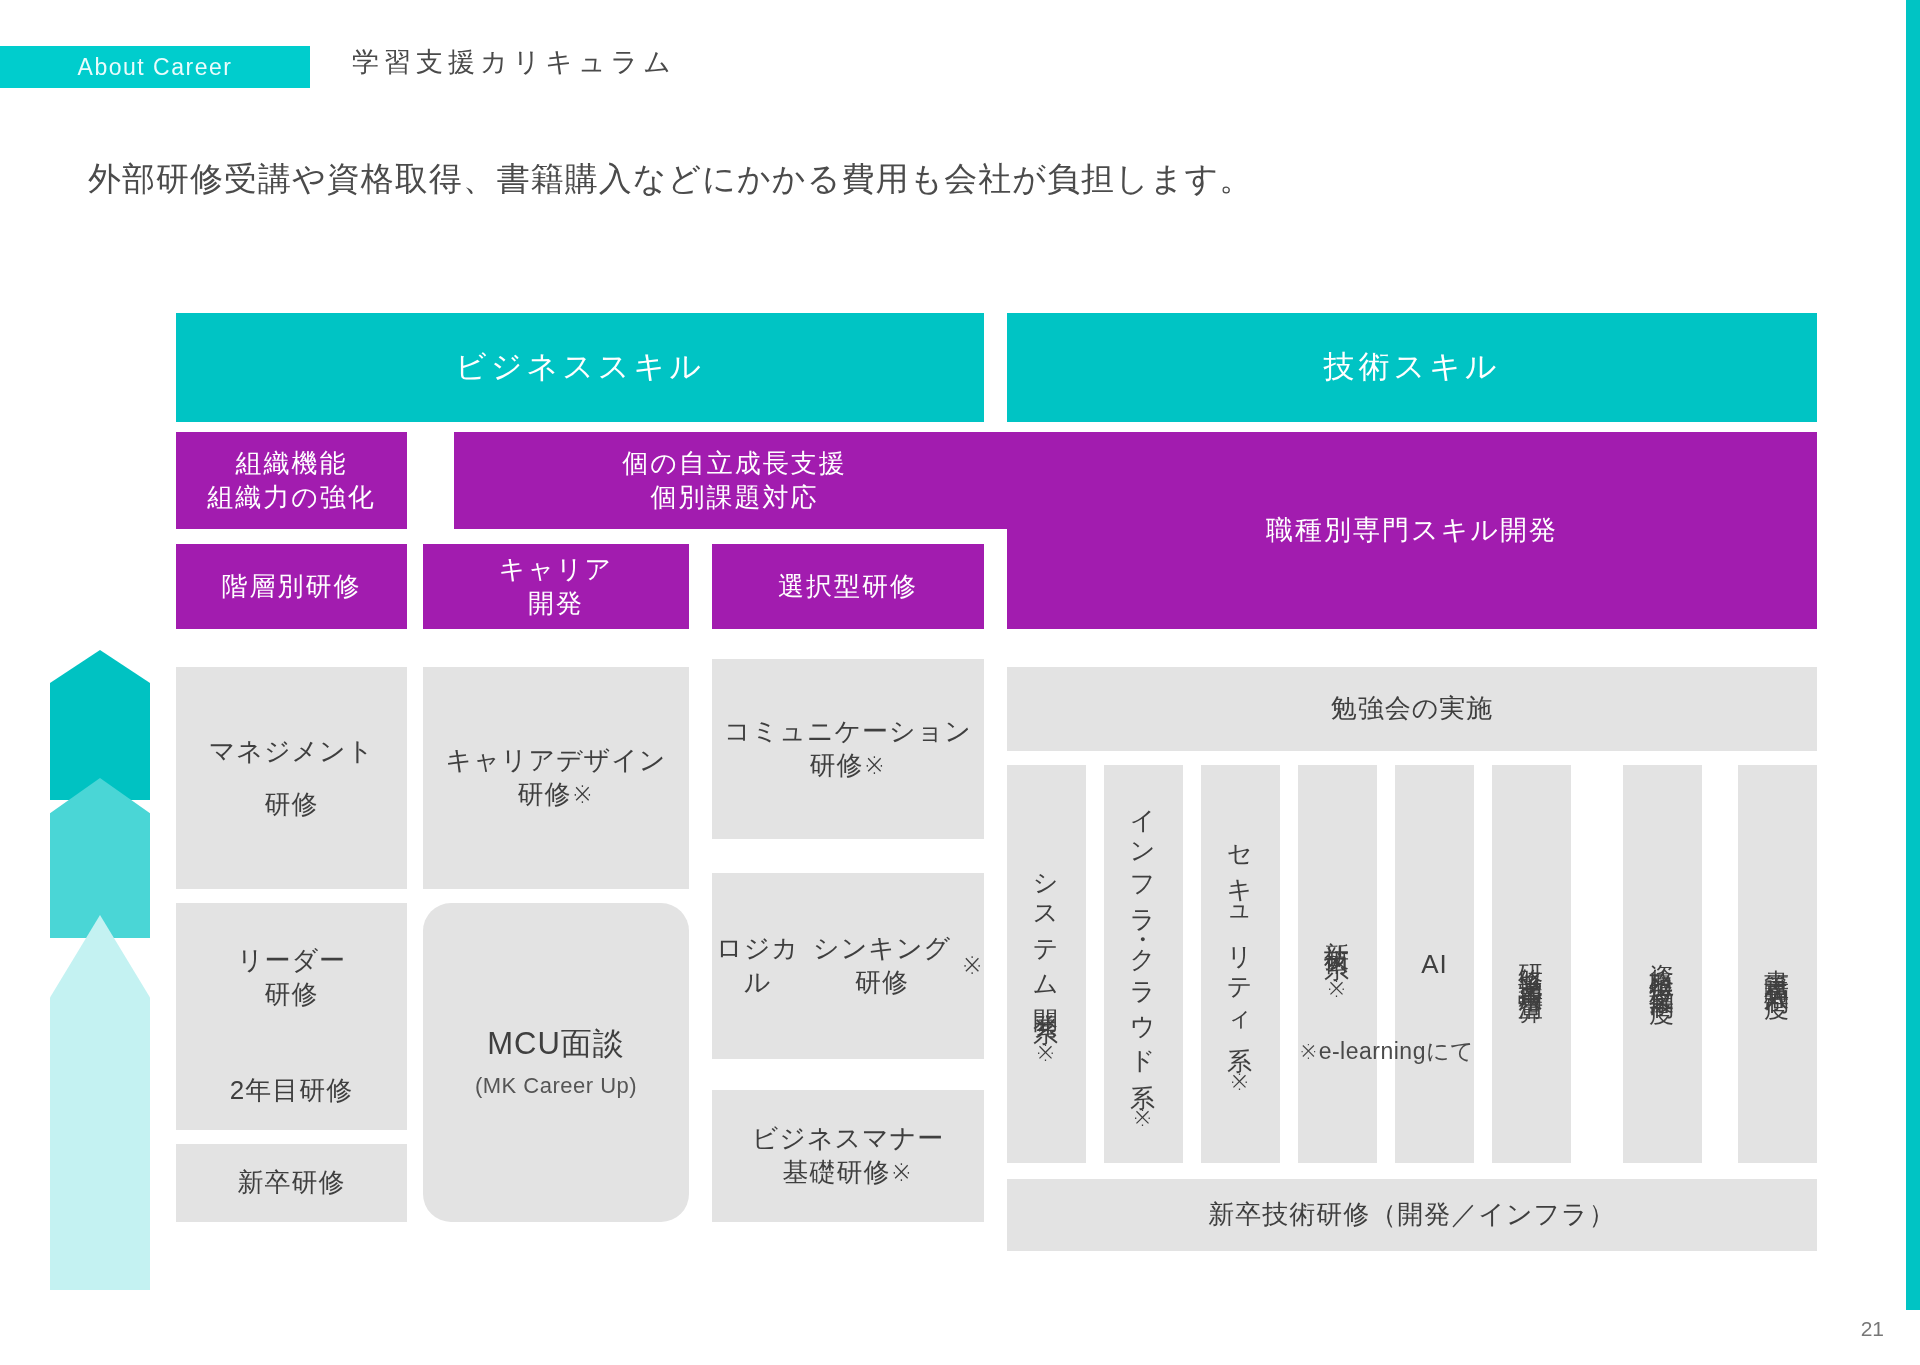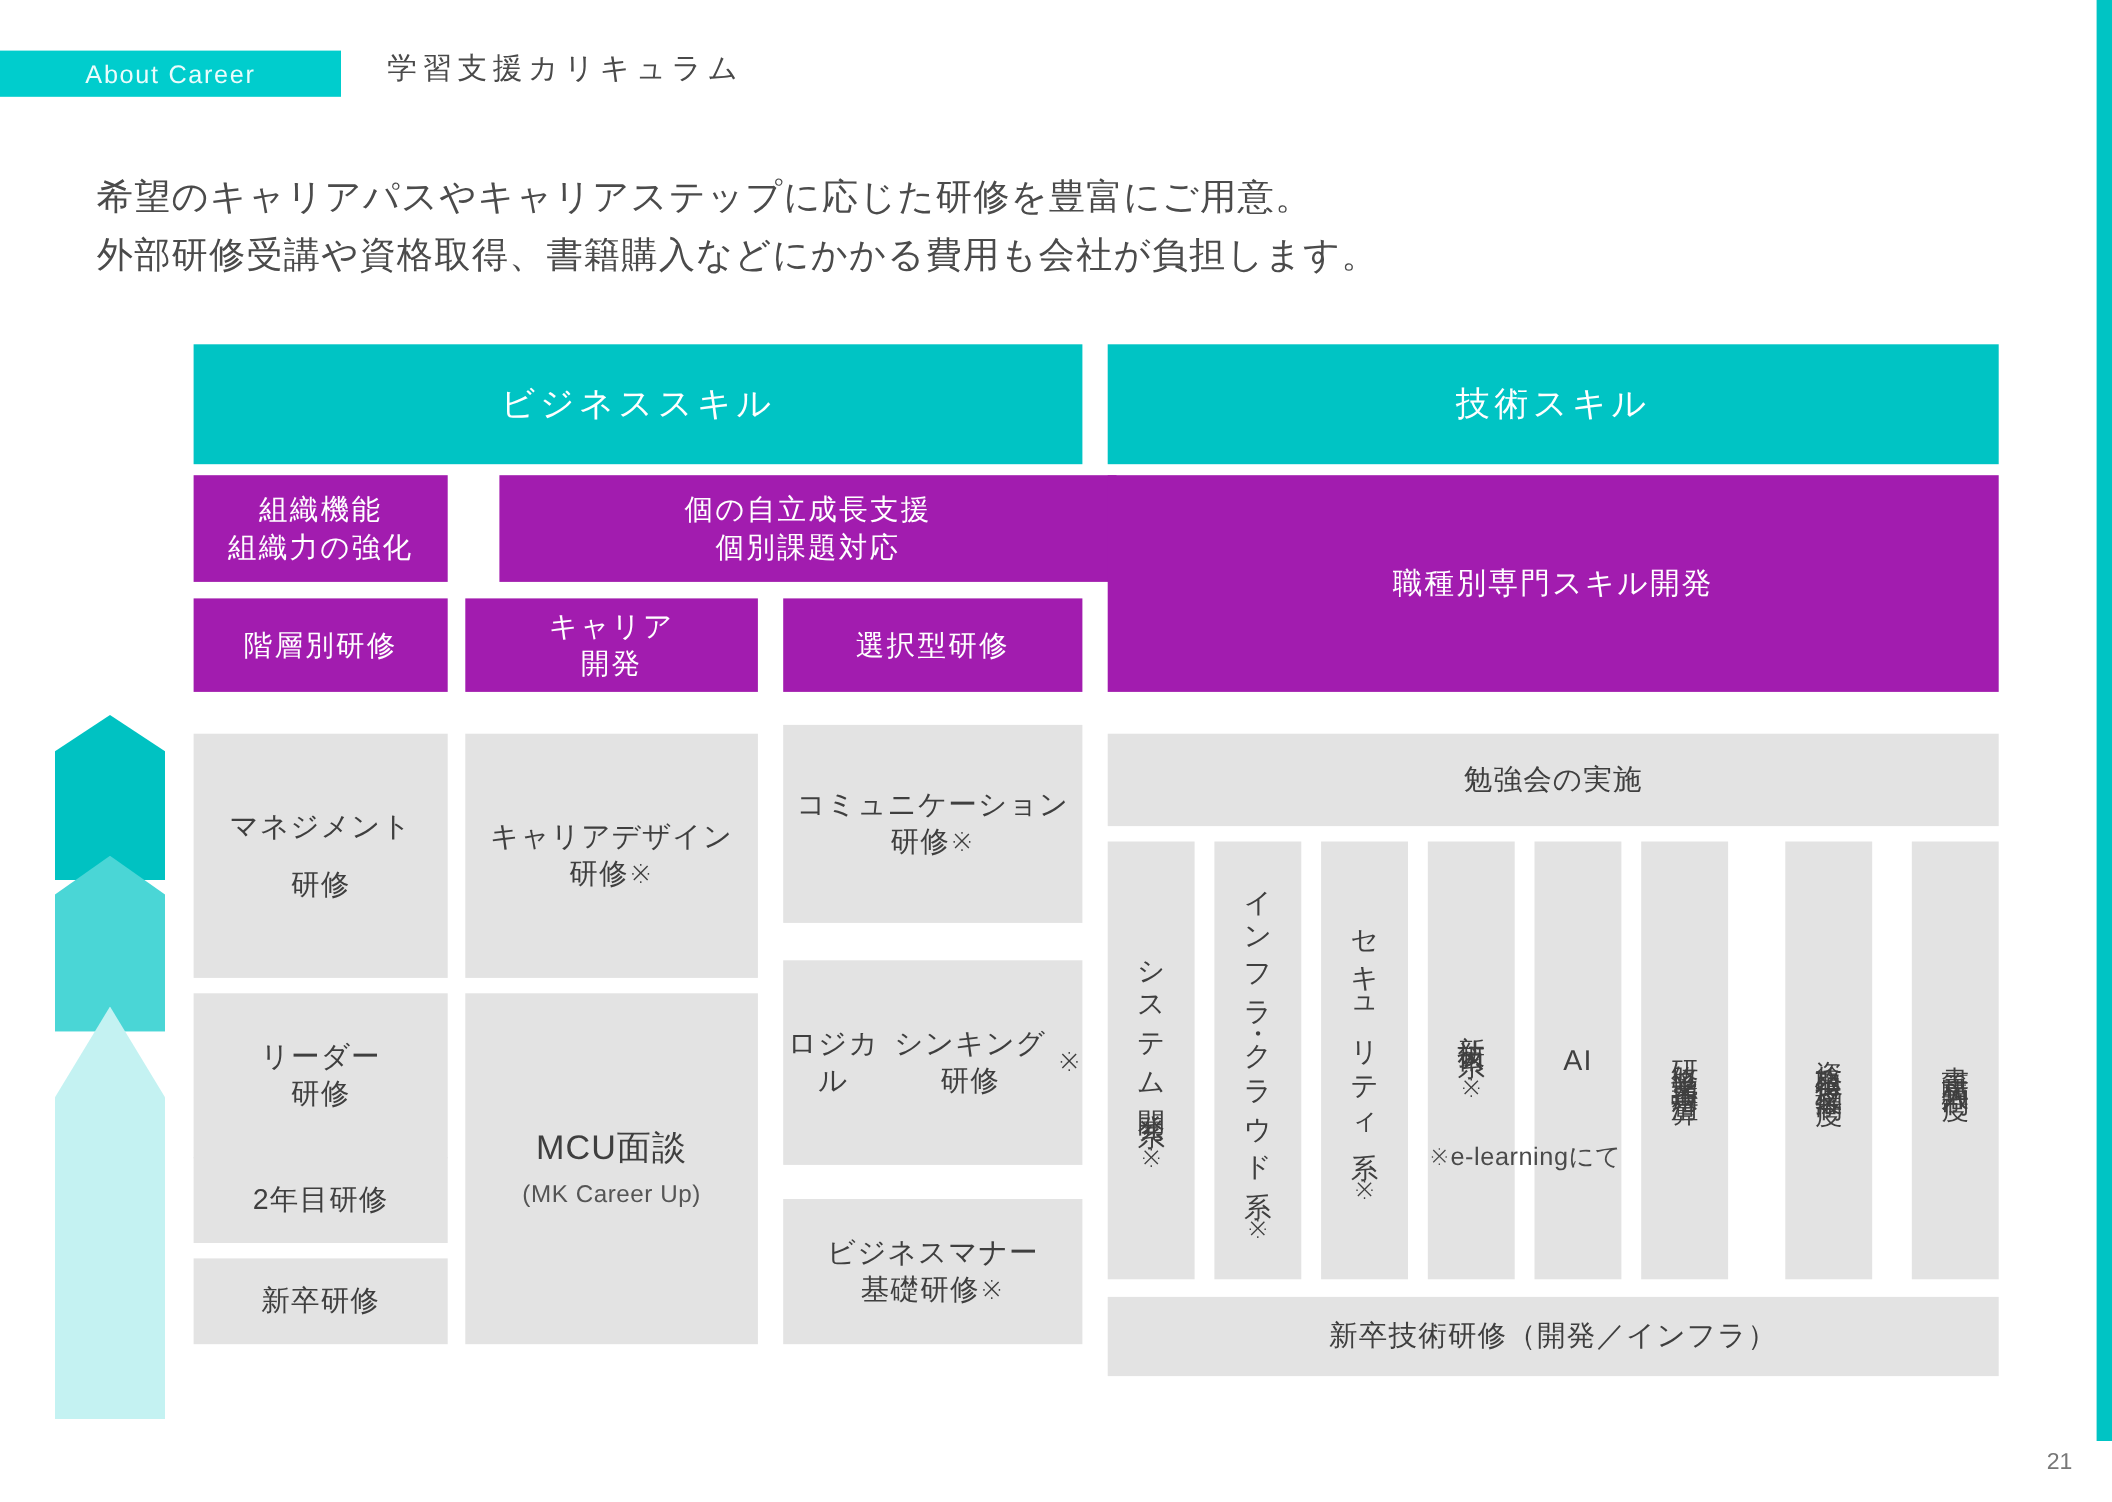--- a/index.html
+++ b/index.html
@@ -54,21 +54,21 @@
   .teal-mid   { background:#a21caf; color:#ffffff; }
   .gray       { background:#e3e3e3; color:#3f3f3f; }
 
   .ttl-lg{ font-size:31px; letter-spacing:4px; font-weight:300; }
   .ttl-md{ font-size:27px; letter-spacing:2px; font-weight:300; }
   .ttl-sm{ font-size:26px; letter-spacing:2px; font-weight:300; }
   .bdy   { font-size:26px; letter-spacing:1px; font-weight:300; }
 
   .mcu-main{ font-size:31px; letter-spacing:1px; font-weight:300; }
   .mcu-sub { font-size:22px; letter-spacing:0.5px; font-weight:300; color:#555; margin-top:8px;}
-  .mcu-wrap{ display:flex; flex-direction:column; align-items:center; justify-content:center; }
+  .mcu-wrap{ display:flex; flex-direction:column; align-items:center; justify-content:center;border-radius:28px; }
 
   
   .vert{
     writing-mode:vertical-rl; text-orientation:upright;
     letter-spacing:5px; font-size:25px; font-weight:300;
     display:flex; align-items:center; justify-content:center;
   }
   .vert-box{
     position:absolute; background:#e3e3e3; color:#3f3f3f;
     display:flex; align-items:center; justify-content:center;
@@ -91,21 +91,20 @@
 <body>
 
 <div class="right-accent"></div>
 
 <div class="hdr-badge">
   <span>About Career</span>
 </div>
 <div class="hdr-title">学習支援カリキュラム</div>
 
 <div class="lead">
-  <div>希望のキャリアパスやキャリアステップに応じた研修を豊富にご用意。</div>
   <div>外部研修受講や資格取得、書籍購入などにかかる費用も会社が負担します。</div>
 </div>
 
 <div class="arrow-stack">
   <div class="arrow a1"></div>
   <div class="arrow a2"></div>
   <div class="arrow a3"></div>
 </div>
 
 <div class="bx teal-dark ttl-lg" style="left:176px; top:313px; width:808px; height:109px;">

